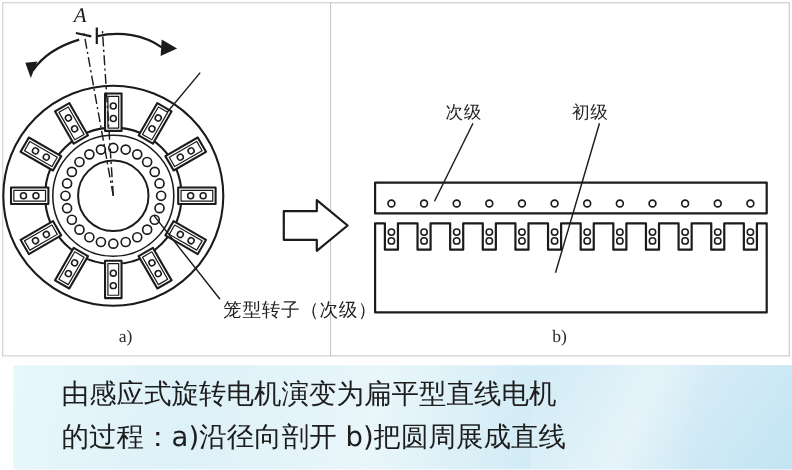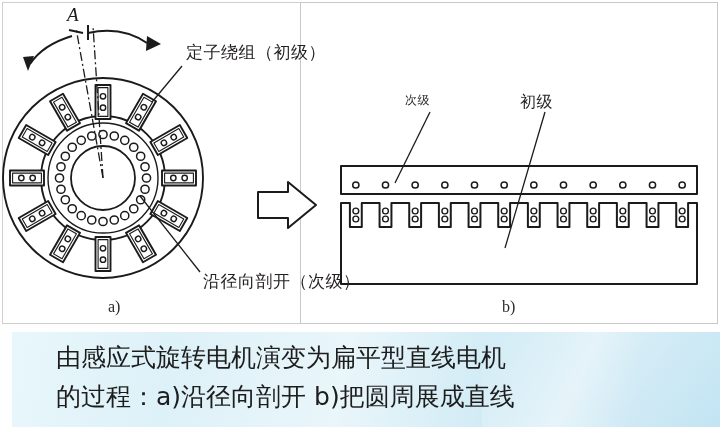--- a/index.html
+++ b/index.html
@@ -47,21 +47,21 @@
   
   .cn-label {
     position: absolute;
     font-family: "DejaVu Sans", "Liberation Sans", sans-serif;
     color: #231f20;
     white-space: nowrap;
     letter-spacing: 0.5px;
   }
   #label-stator   { left: 186px; top: 41px;  font-size: 17px; }
   #label-rotor    { left: 203px; top: 270px; font-size: 17px; }
-  #label-secondary{ left: 405px; top: 92px;  font-size: 12px; }
+  #label-secondary{ left: 405px; top: 92px;  font-size: 16px; }
   #label-primary  { left: 520px; top: 92px;  font-size: 16px; text-align: right; }
 
   .sub-label {
     position: absolute;
     font-family: "Liberation Serif", "DejaVu Serif", serif;
     font-size: 16px;
     font-style: normal;
     color: #2a2a2a;
   }
   #sublabel-a { left: 108px; top: 298px; }
@@ -317,23 +317,22 @@
             </g>
 
           <line x1="430" y1="112" x2="395" y2="183" stroke-width="1.3"></line>
           <line x1="545" y1="112" x2="505" y2="248" stroke-width="1.3"></line>
         </g>
       </g>
     </svg>
 
     <div id="label-A" class="cn-label">A</div>
 
-    <div id="label-stator" class="cn-label">定子绕组（初级）</div>
-
-    <div id="label-rotor" class="cn-label">沿径向剖开（次级）</div>
+
+    <div id="label-rotor" class="cn-label">笼型转子（次级）</div>
 
     <div id="label-secondary" class="cn-label">次级</div>
 
     <div id="label-primary" class="cn-label">初级</div>
 
     <div id="sublabel-a" class="sub-label">a)</div>
 
     <div id="sublabel-b" class="sub-label">b)</div>
   </div>
 

